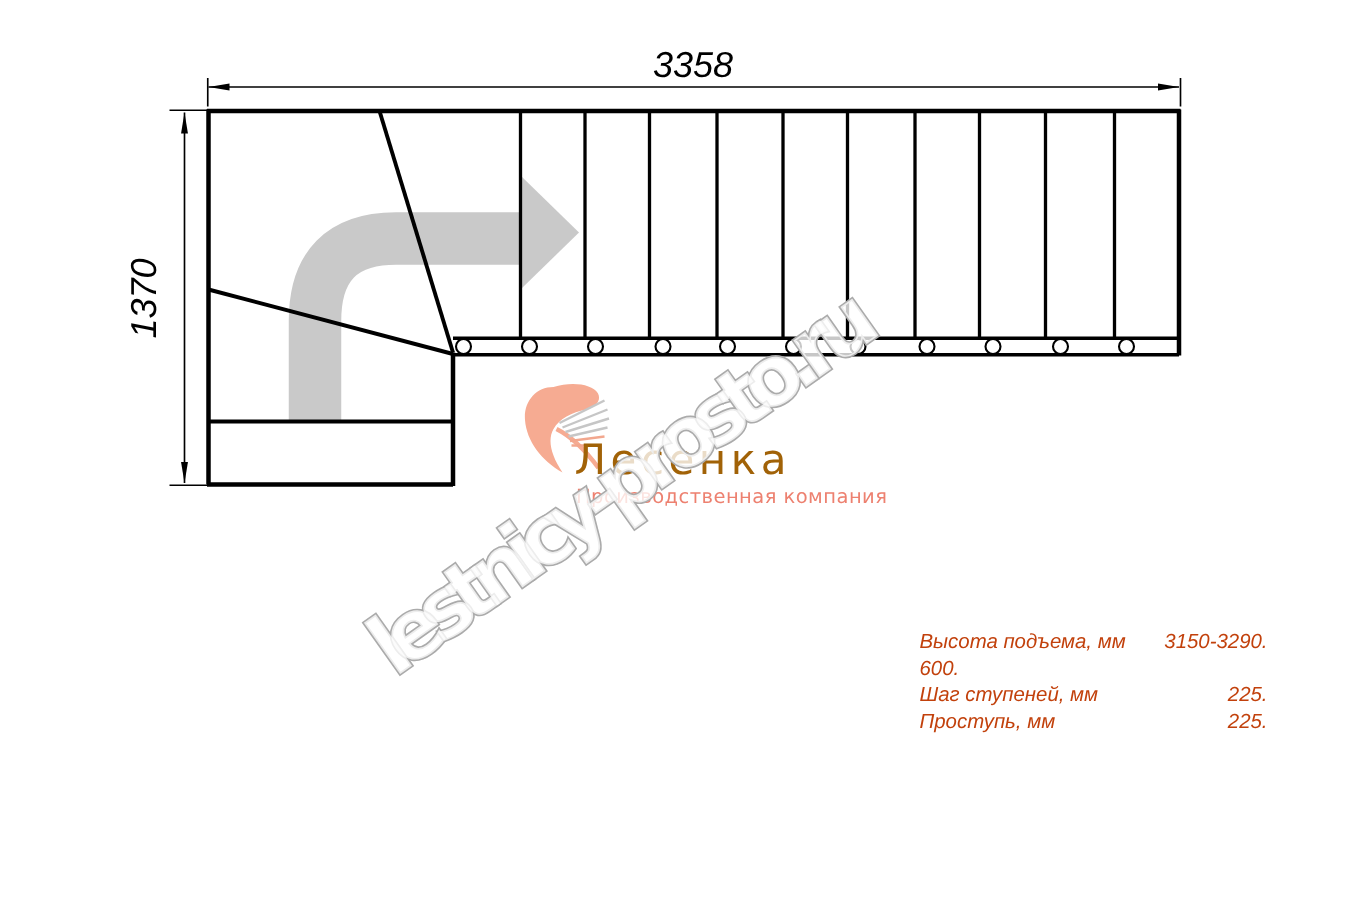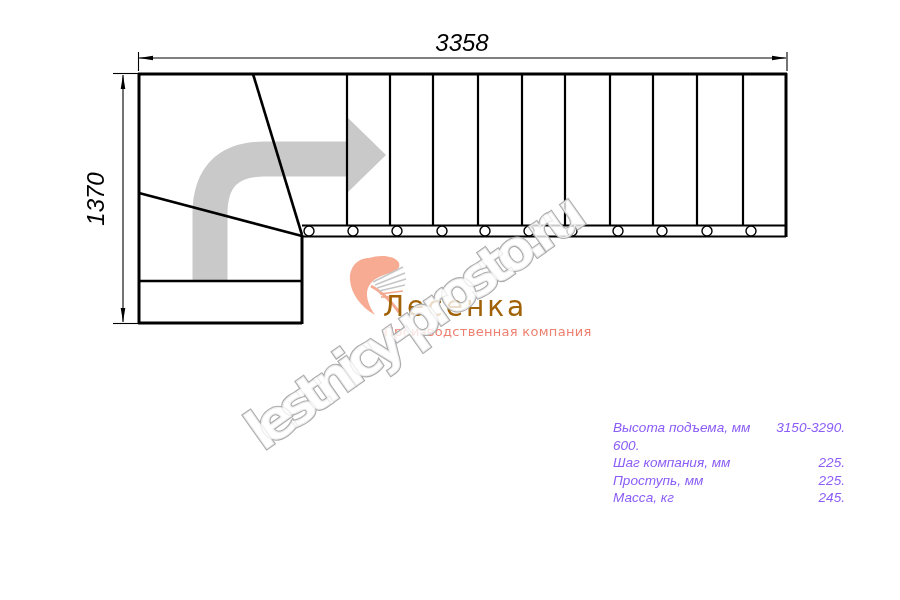--- a/index.html
+++ b/index.html
@@ -24,21 +24,21 @@
   .logo-tagline{
     position:absolute;left:37px;top:71px;
     font-family:"DejaVu Sans",sans-serif;
     font-size:13px;line-height:12px;color:#ed8170;
     letter-spacing:.3px;white-space:nowrap;
   }
 
   
   .specs{
     position:absolute;left:613px;top:419px;width:232px;
-    font-style:italic;font-size:13.6px;line-height:17.6px;color:#8b5cf6;
+    font-style:italic;font-size:13.6px;line-height:17.6px;color:#c2410c;
   }
   .spec-row{display:flex;justify-content:space-between;height:17.6px;}
   .spec-label{white-space:nowrap;}
   .spec-value{white-space:nowrap;text-align:right;}
 </style>
 </head>
 <body>
 
 <div class="stage">
 
@@ -135,30 +135,26 @@
 
   <div class="specs">
     <div class="spec-row">
       <span class="spec-label">Высота подъема, мм</span>
       <span class="spec-value">3150-3290.</span>
     </div>
     <div class="spec-row">
       <span class="spec-value">600.</span>
     </div>
     <div class="spec-row">
-      <span class="spec-label">Шаг компания, мм</span>
+      <span class="spec-label">Шаг ступеней, мм</span>
       <span class="spec-value">225.</span>
     </div>
     <div class="spec-row">
       <span class="spec-label">Проступь, мм</span>
       <span class="spec-value">225.</span>
-    </div>
-    <div class="spec-row">
-      <span class="spec-label">Масса, кг</span>
-      <span class="spec-value">245.</span>
     </div>
   </div>
 
   <svg class="watermark-svg" width="900" height="600" viewBox="0 0 900 600">
     <text transform="translate(263 452) rotate(-35.3)" font-family="DejaVu Sans, sans-serif" font-weight="bold" font-size="55" letter-spacing="-9" fill="#ffffff" fill-opacity="0.78" stroke="#ababab" stroke-width="2.2" paint-order="stroke">lestnicy-prosto.ru</text>
   </svg>
 
 </div>
 
 </body></html>

